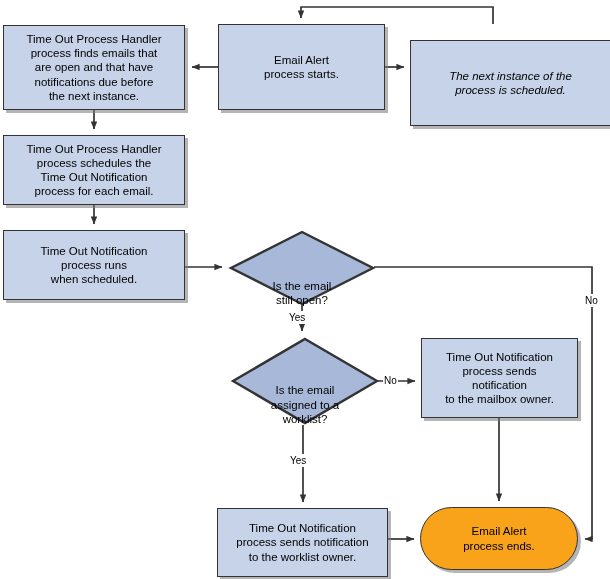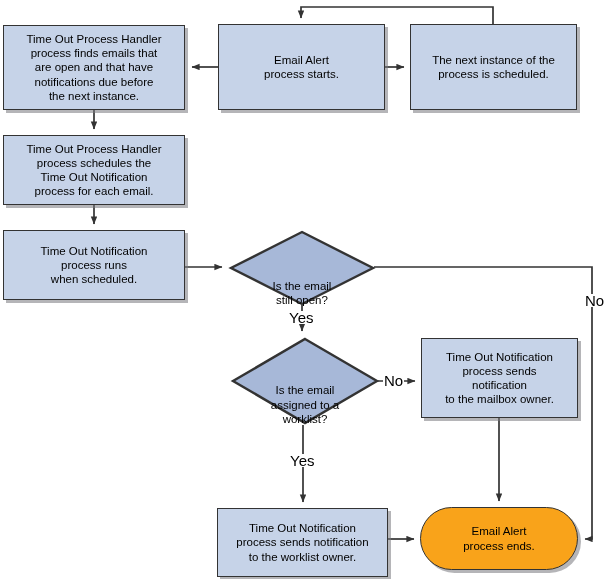--- a/index.html
+++ b/index.html
@@ -65,21 +65,21 @@
     left: 0; top: 0;
     width: 100%; height: 100%;
     z-index: 0;
   }
   .dec .txt {
     position: relative;
     z-index: 1;
   }
   .edge-label {
     position: absolute;
-    font-size: 15px;
+    font-size: 10px;
     line-height: 13px;
     color: #000000;
     background: #ffffff;
     padding: 0 1px;
     z-index: 4;
     white-space: nowrap;
   }
 </style>
 </head>
 <body>
@@ -139,21 +139,21 @@
     <span class="txt">Time Out Notification
 process runs
 when scheduled.</span>
   </div>
 
   <div class="node proc" style="left:218px; top:24px; width:167px; height:86px;">
     <span class="txt">Email Alert
 process starts.</span>
   </div>
 
-  <div class="node proc" style="left:410px; top:24px; width:167px; height:86px;">
+  <div class="node proc" style="left:410px; top:40px; width:201px; height:86px;font-style:italic;">
     <span class="txt">The next instance of the
 process is scheduled.</span>
   </div>
 
   <div class="node dec" style="left:228px; top:229px; width:148px; height:78px;">
     <svg class="diamond-bg" viewBox="0 0 148 78" preserveAspectRatio="none">
       <polygon points="74,3 145,39 74,75 3,39" fill="#a7b8d8" stroke="#333333" stroke-width="2.4"></polygon>
     </svg>
     <span class="txt">Is the email
 still open?</span>

